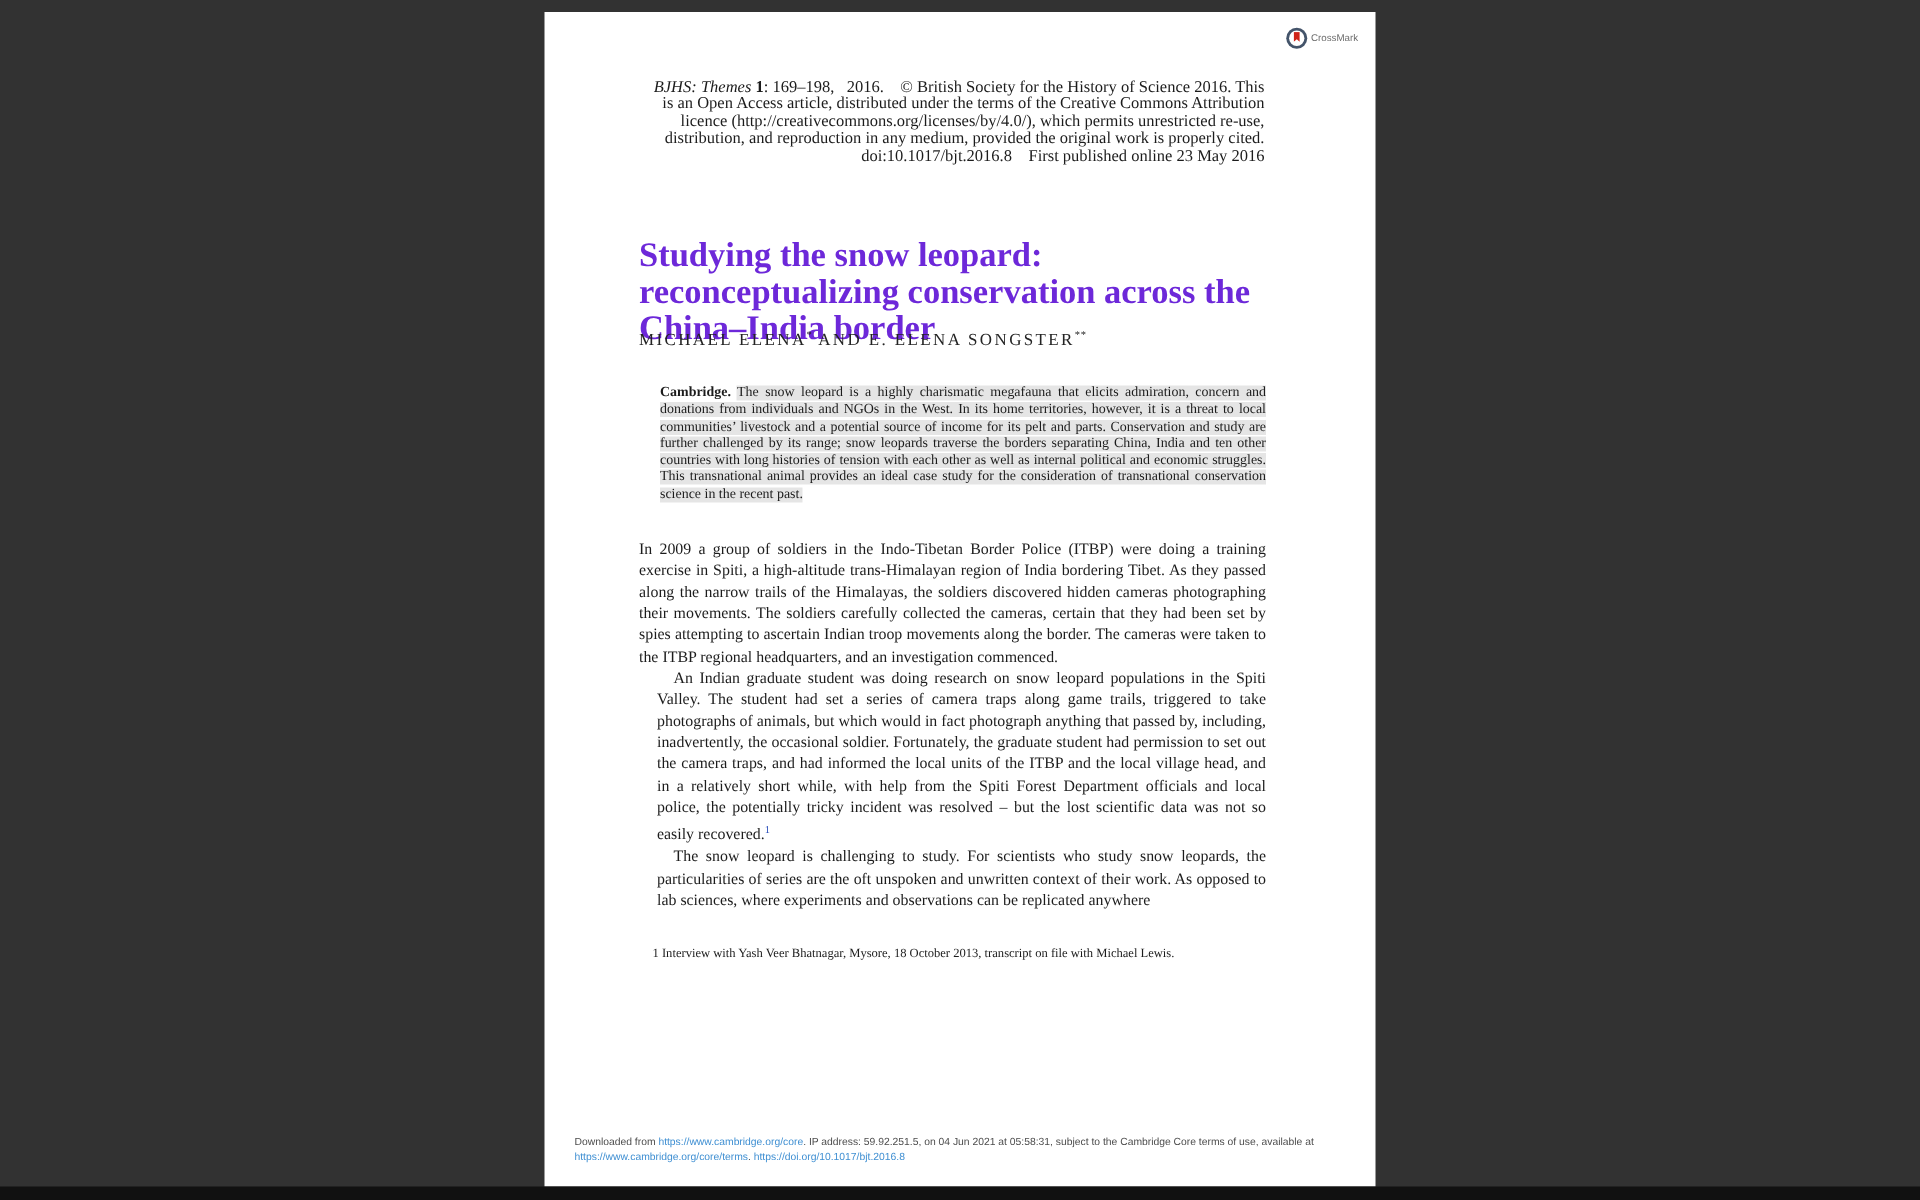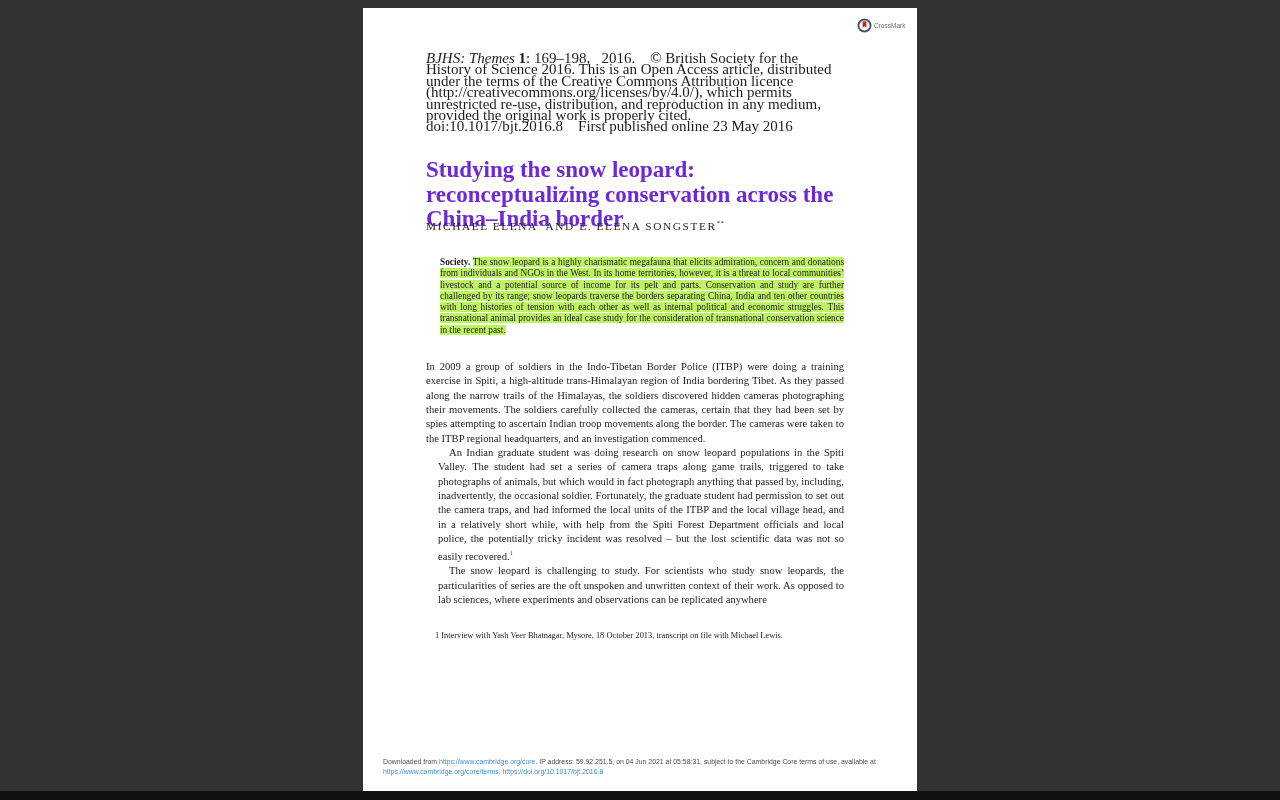--- a/index.html
+++ b/index.html
@@ -18,21 +18,21 @@
   .crossmark {
     position:absolute; left:494px; top:8px; width:50px; height:18px;
     display:flex; align-items:center; gap:2px; cursor:pointer;
   }
   .crossmark svg { display:block; }
   .crossmark .cm-label { font-family:"Liberation Sans", sans-serif; font-size:6.5px; color:#6e6e6e; }
 
   
   .notice {
     position:absolute; left:63px; top:45px; width:417px;
-    font-size:15px; line-height:11.4px; text-align:left;
+    font-size:11px; line-height:11.4px; text-align:right;
   }
   .notice .it { font-style:italic; }
   .notice .b  { font-weight:bold; }
   .doi-line { margin-top:0; }
 
   
   .title {
     position:absolute; left:63px; top:150px; width:424px;
     font-size:23px; line-height:24.5px; font-weight:bold; color:#6d28d9;
   }
@@ -42,21 +42,21 @@
   }
   .authors sup { font-size:7px; letter-spacing:0.5px; }
 
   
   .abstract {
     position:absolute; left:77px; top:249px; width:404px;
     font-size:9.3px; line-height:11.3px;
     text-align:justify; text-align-last:left;
   }
   .abstract .abs-label { font-weight:bold; }
-  .abstract .hl { background:#bef264; }
+  .abstract .hl { background:#e5e5e5; }
 
   
   .body-text {
     position:absolute; left:63px; top:352px; width:418px;
     font-size:10.6px; line-height:14.35px;
     text-align:justify; text-align-last:left;
   }
   .body-text p.ind { text-indent:11px;margin-left:12px; }
   .fn-ref { color:#2c50bb; font-size:7px; text-decoration:none; cursor:pointer; }
 
@@ -99,21 +99,21 @@
     <div class="notice">
       <div><span class="it">BJHS: Themes</span> <span class="b">1</span><span>: 169–198,  2016.  © British Society for the History of Science 2016. This is an Open Access article, distributed under the terms of the Creative Commons Attribution licence (http://creativecommons.org/licenses/by/4.0/), which permits unrestricted re-use, distribution, and reproduction in any medium, provided the original work is properly cited.</span></div>
       <div class="doi-line">doi:10.1017/bjt.2016.8  First published online 23 May 2016</div>
     </div>
 
     <h1 class="title">Studying the snow leopard: reconceptualizing conservation across the China–India border</h1>
 
     <div class="authors"><span>MICHAEL ELENA</span><sup>*</sup><span> AND </span><span>E. ELENA SONGSTER</span><sup>**</sup></div>
 
     <div class="abstract">
-      <span class="abs-label">Society.</span>
+      <span class="abs-label">Cambridge.</span>
       <span class="hl">The snow leopard is a highly charismatic megafauna that elicits admiration, concern and donations from individuals and NGOs in the West. In its home territories, however, it is a threat to local communities’ livestock and a potential source of income for its pelt and parts. Conservation and study are further challenged by its range; snow leopards traverse the borders separating China, India and ten other countries with long histories of tension with each other as well as internal political and economic struggles. This transnational animal provides an ideal case study for the consideration of transnational conservation science in the recent past.</span>
     </div>
 
     <div class="body-text">
       <p>In 2009 a group of soldiers in the Indo-Tibetan Border Police (ITBP) were doing a training exercise in Spiti, a high-altitude trans-Himalayan region of India bordering Tibet. As they passed along the narrow trails of the Himalayas, the soldiers discovered hidden cameras photographing their movements. The soldiers carefully collected the cameras, certain that they had been set by spies attempting to ascertain Indian troop movements along the border. The cameras were taken to the ITBP regional headquarters, and an investigation commenced.</p>
       <p class="ind"><span>An Indian graduate student was doing research on snow leopard populations in the Spiti Valley. The student had set a series of camera traps along game trails, triggered to take photographs of animals, but which would in fact photograph anything that passed by, including, inadvertently, the occasional soldier. Fortunately, the graduate student had permission to set out the camera traps, and had informed the local units of the ITBP and the local village head, and in a relatively short while, with help from the Spiti Forest Department officials and local police, the potentially tricky incident was resolved – but the lost scientific data was not so easily recovered.</span><sup class="fn-ref">1</sup></p>
       <p class="ind">The snow leopard is challenging to study. For scientists who study snow leopards, the particularities of series are the oft unspoken and unwritten context of their work. As opposed to lab sciences, where experiments and observations can be replicated anywhere</p>
     </div>
 
     <div class="footnotes">

